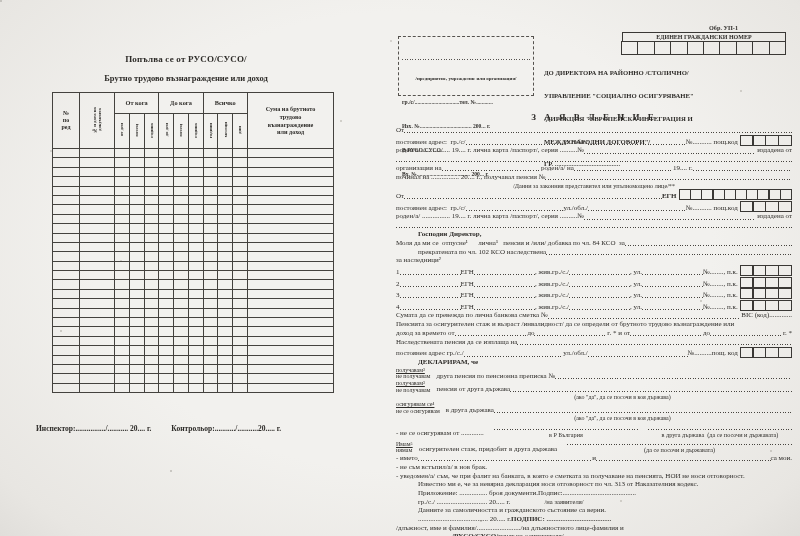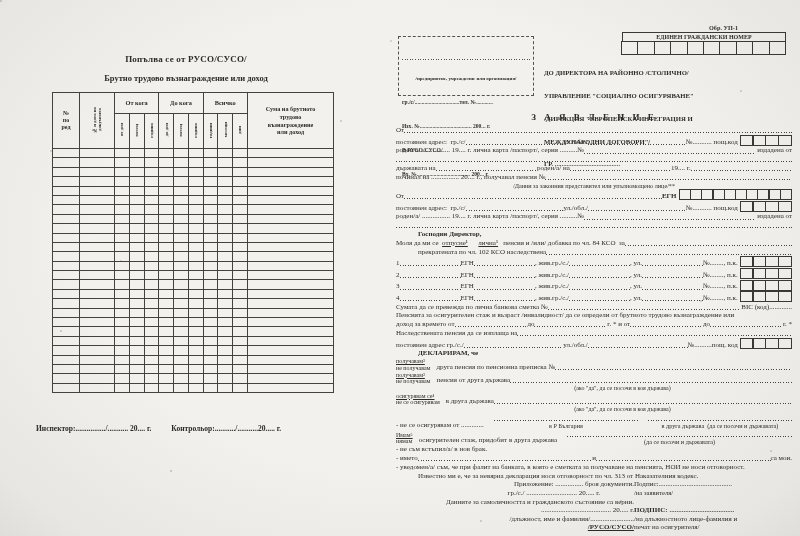--- a/index.html
+++ b/index.html
@@ -55,27 +55,27 @@
   .b4{display:flex;margin-left:3px;}
   .b4 .bx{width:12px;height:9px;border:1.2px solid #3a3835;margin-left:-1.2px;}
   .b10{display:flex;width:112px;}
   .b10 .bx{flex:1;height:9px;border:1.2px solid #3a3835;margin-left:-1.2px;}
   .cnt{justify-content:center;font-size:6.2px;line-height:7px;}
   .ind{margin-left:22px;}
   .bold{font-weight:bold;}
   .alt{display:flex;flex-direction:column;align-items:flex-start;
     font-size:6px;line-height:6.4px;margin-right:6px;white-space:pre;}
   .alt .a1{text-decoration:underline;}
-  .uline{text-decoration:underline;}
+  .uline{}
   .cap{font-size:6px;line-height:6.6px;padding-left:45%;white-space:pre;margin-bottom:1px;}
   .col{flex:1;display:flex;flex-direction:column;align-items:center;margin-left:10px;}
   .col .dl{align-self:stretch;height:8.2px;
     background:repeating-linear-gradient(90deg,#47443f 0 1px,transparent 1px 2.6px) bottom 1px left 0/100% 1px no-repeat;}
   .col .cl{font-size:6.2px;line-height:7px;white-space:pre;}
-  .sig{display:flex;justify-content:flex-end;font-size:7px;line-height:8.6px;white-space:pre;}
+  .sig{display:flex;justify-content:flex-start;font-size:7px;line-height:8.6px;white-space:pre;}
   .sig .rcol{width:158px;}
   .sig .ccap{padding-left:34px;font-size:6.6px;}
   .ruso{text-decoration:underline;margin-left:56px;font-weight:bold;}
   .speck{position:absolute;left:0;top:0;width:2px;height:2px;border-radius:50%;background:#b9b6b0;
     box-shadow:60px 330px 0 #c2bfb9, 340px 120px 0 #c6c3bd, 170px 470px 0 #bdbab4,
     740px 90px 0 #c6c3bd, 700px 300px 0 #c2bfb9, 390px 40px 0 #ccc9c3,
     50px 150px 0 #c9c6c0, 770px 450px 0 #c2bfb9, 240px 60px 0 #ccc9c3,
     620px 500px 0 #c6c3bd, 120px 260px 0 #ccc9c3, 480px 520px 0 #c2bfb9;}
 </style>
 </head>
@@ -523,49 +523,50 @@
       </div>
     </div>
 
     <div class="ztitle">З А Я В Л Е Н И Е</div>
 
     <div class="lines">
       <div class="ln"><span>От</span><span class="fill"></span></div>
       <div class="ln"><span>постоянен адрес:  гр./с/</span><span class="fill"></span><span>ул./обл./</span><span class="fill"></span><span>№........... пощ.код</span><span class="b4"><span class="bx"></span><span class="bx"></span><span class="bx"></span><span class="bx"></span></span></div>
       <div class="ln"><span>роден/а/ ................ 19.... г. лична карта /паспорт/, серия ..........№</span><span class="fill"></span><span> издадена от</span></div>
       <div class="ln"><span class="fill"></span></div>
-      <div class="ln"><span>държавата на</span><span class="fill"></span><span>роден/а/ на</span><span class="fill"></span><span>19.... г.</span><span class="fill"></span></div>
+      <div class="ln"><span>организация на</span><span class="fill"></span><span>роден/а/ на</span><span class="fill"></span><span>19.... г.</span><span class="fill"></span></div>
       <div class="ln"><span>починал на ................ 20.... г., получавал пенсия №</span><span class="fill"></span></div>
       <div class="ln cnt"><span>/Данни за законния представител или упълномощено лице/**</span></div>
       <div class="ln"><span>От</span><span class="fill"></span><span class="bold">ЕГН  </span><span class="b10"><span class="bx"></span><span class="bx"></span><span class="bx"></span><span class="bx"></span><span class="bx"></span><span class="bx"></span><span class="bx"></span><span class="bx"></span><span class="bx"></span><span class="bx"></span></span></div>
       <div class="ln"><span>постоянен адрес:  гр./с/</span><span class="fill"></span><span>ул./обл./</span><span class="fill"></span><span>№........... пощ.код</span><span class="b4"><span class="bx"></span><span class="bx"></span><span class="bx"></span><span class="bx"></span></span></div>
       <div class="ln"><span>роден/а/ ................ 19.... г. лична карта /паспорт/, серия ..........№</span><span class="fill"></span><span> издадена от</span></div>
       <div class="ln"><span class="fill"></span></div>
       <div class="ln ind bold"><span>Господин Директор,</span></div>
       <div class="ln"><span>Моля да ми се  </span><span class="uline">отпусне¹</span><span>      </span><span class="uline">лична¹</span><span>   пенсия и /или/ добавка по чл. 84 КСО  за</span><span class="fill"></span></div>
       <div class="ln ind"><span>прекратената по чл. 102 КСО наследствена</span><span class="fill"></span></div>
+      <div class="ln"><span>за наследници²</span></div>
       <div class="ln"><span>1</span><span class="fill"></span><span>ЕГН</span><span class="fill"></span><span>, жив.гр./с./</span><span class="fill"></span><span>, ул.</span><span class="fill"></span><span>№........, п.к.</span><span class="b4"><span class="bx"></span><span class="bx"></span><span class="bx"></span><span class="bx"></span></span></div>
       <div class="ln"><span>2</span><span class="fill"></span><span>ЕГН</span><span class="fill"></span><span>, жив.гр./с./</span><span class="fill"></span><span>, ул.</span><span class="fill"></span><span>№........, п.к.</span><span class="b4"><span class="bx"></span><span class="bx"></span><span class="bx"></span><span class="bx"></span></span></div>
       <div class="ln"><span>3</span><span class="fill"></span><span>ЕГН</span><span class="fill"></span><span>, жив.гр./с./</span><span class="fill"></span><span>, ул.</span><span class="fill"></span><span>№........, п.к.</span><span class="b4"><span class="bx"></span><span class="bx"></span><span class="bx"></span><span class="bx"></span></span></div>
       <div class="ln"><span>4</span><span class="fill"></span><span>ЕГН</span><span class="fill"></span><span>, жив.гр./с./</span><span class="fill"></span><span>, ул.</span><span class="fill"></span><span>№........, п.к.</span><span class="b4"><span class="bx"></span><span class="bx"></span><span class="bx"></span><span class="bx"></span></span></div>
       <div class="ln"><span>Сумата да се превежда по лична банкова сметка №</span><span class="fill"></span><span> BIC (код).............</span></div>
       <div class="ln"><span>Пенсията за осигурителен стаж и възраст /инвалидност/ да се определи от брутното трудово възнаграждение или</span></div>
       <div class="ln"><span>доход за времето от</span><span class="fill"></span><span>до</span><span class="fill"></span><span>г. * и от</span><span class="fill"></span><span>до</span><span class="fill"></span><span>г. *</span></div>
       <div class="ln"><span>Наследствената пенсия да се изплаща на</span><span class="fill"></span></div>
       <div class="ln"><span>постоянен адрес гр./с./</span><span class="fill"></span><span>ул./обл./</span><span class="fill"></span><span>№..........пощ. код</span><span class="b4"><span class="bx"></span><span class="bx"></span><span class="bx"></span><span class="bx"></span></span></div>
       <div class="ln ind bold"><span>ДЕКЛАРИРАМ, че</span></div>
       <div class="ln"><span class="alt"><span class="a1">получавам³</span><span>не получавам</span></span><span>друга пенсия по пенсионна преписка №</span><span class="fill"></span></div>
       <div class="ln"><span class="alt"><span class="a1">получавам³</span><span>не получавам</span></span><span>пенсия от друга държава</span><span class="fill"></span></div>
       <div class="cap">(ако "да", да се посочи в коя държава)</div>
       <div class="ln"><span class="alt"><span class="a1">осигурявам се⁴</span><span>не се осигурявам</span></span><span>в друга държава</span><span class="fill"></span></div>
       <div class="cap">(ако "да", да се посочи в коя държава)</div>
       <div class="ln"><span>- не се осигурявам от .............</span><span class="col"><span class="dl"></span><span class="cl">в Р България</span></span><span class="col"><span class="dl"></span><span class="cl">в друга държава  (да се посочи и държавата)</span></span></div>
       <div class="ln"><span class="alt"><span class="a1">Имам⁵</span><span>нямам</span></span><span>осигурителен стаж, придобит в друга държава</span><span class="col"><span class="dl"></span><span class="cl">(да се посочи и държавата)</span></span></div>
+      <div class="ln"><span>- името</span><span class="fill"></span><span>и</span><span class="fill"></span><span>са мои.</span></div>
       <div class="ln"><span>- не съм встъпил/а/ в нов брак.</span></div>
-      <div class="ln"><span>- името</span><span class="fill"></span><span>и</span><span class="fill"></span><span>са мои.</span></div>
       <div class="ln"><span>- уведомен/а/ съм, че при фалит на банката, в която е сметката за получаване на пенсията, НОИ не носи отговорност.</span></div>
       <div class="ln ind"><span>Известно ми е, че за невярна декларация нося отговорност по чл. 313 от Наказателния кодекс.</span></div>
       <div class="sig"><span class="ind">Приложение: ................ броя документи.</span><span class="rcol">Подпис:..........................................</span></div>
       <div class="sig"><span class="ind">гр./с./ ............................. 20..... г.</span><span class="rcol ccap">/на заявителя/</span></div>
       <div class="sig"><span class="ind">Данните за самоличността и гражданското състояние са верни.</span><span class="rcol"> </span></div>
       <div class="sig"><span class="ind">........................................ 20..... г.</span><span class="rcol bold">ПОДПИС: .....................................</span></div>
       <div class="sig"><span>/длъжност, име и фамилия/.........................</span><span class="rcol">/на длъжностното лице-фамилия и</span></div>
       <div class="sig"><span class="ruso">/РУСО/СУСО/</span><span class="rcol">печат на осигурителя/</span></div>
     </div>
 

